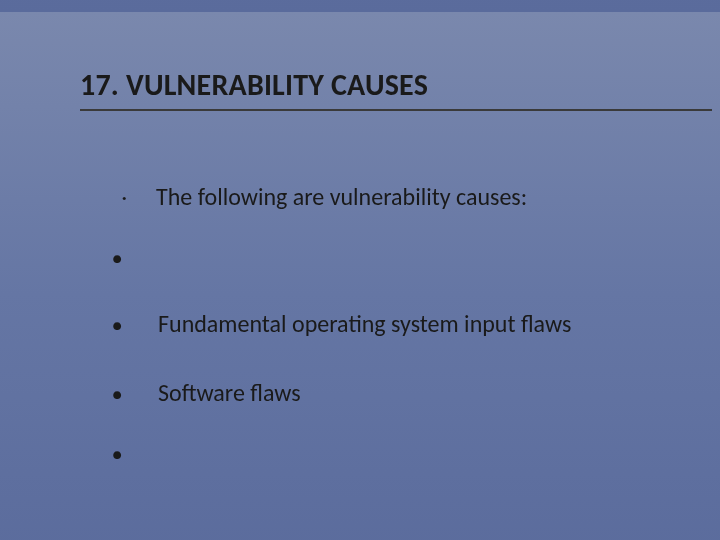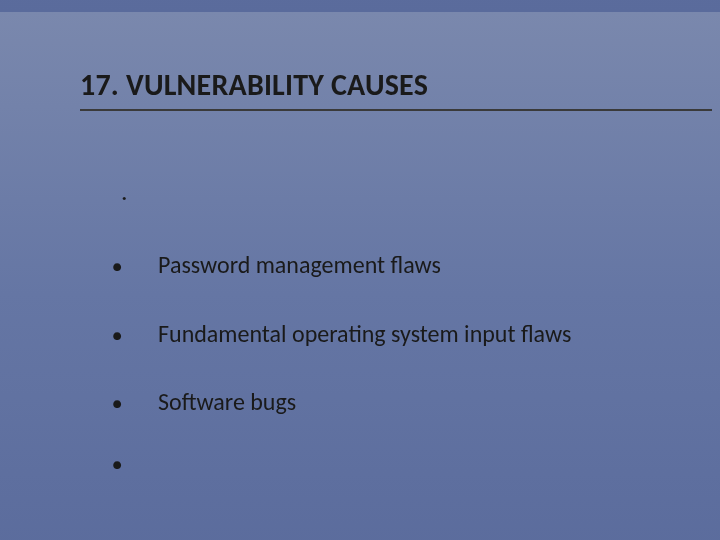--- a/index.html
+++ b/index.html
@@ -62,30 +62,30 @@
     }
   </style>
 </head>
 <body>
 
 <div class="slide">
   <h1 class="title">17. VULNERABILITY CAUSES</h1>
   <div class="content">
     <div class="line">
       <span class="bullet-small"><span class="bullet-dot">•</span></span>
+      <span class="text">The following are vulnerability causes:</span>
     </div>
     <div class="line">
       <span class="bullet-round">●</span>
-      <span class="text">Password management flaws</span>
     </div>
     <div class="line">
       <span class="bullet-round">●</span>
       <span class="text">Fundamental operating system input flaws</span>
     </div>
     <div class="line">
       <span class="bullet-round">●</span>
-      <span class="text">Software bugs</span>
+      <span class="text">Software flaws</span>
     </div>
     <div class="line">
       <span class="bullet-round">●</span>
     </div>
   </div>
 </div>
 
 </body></html>

